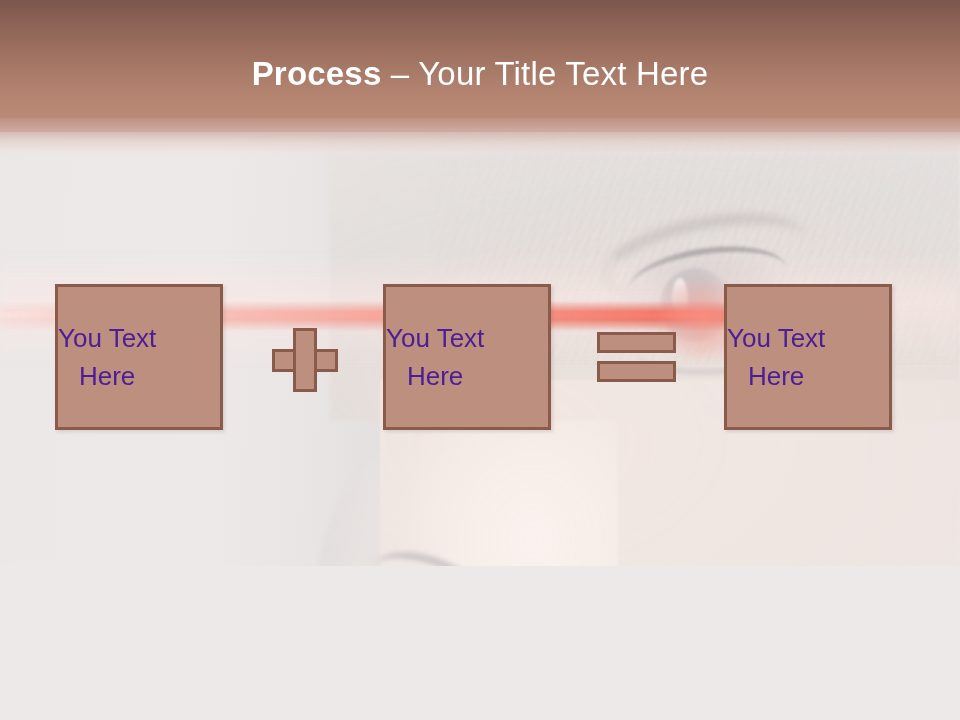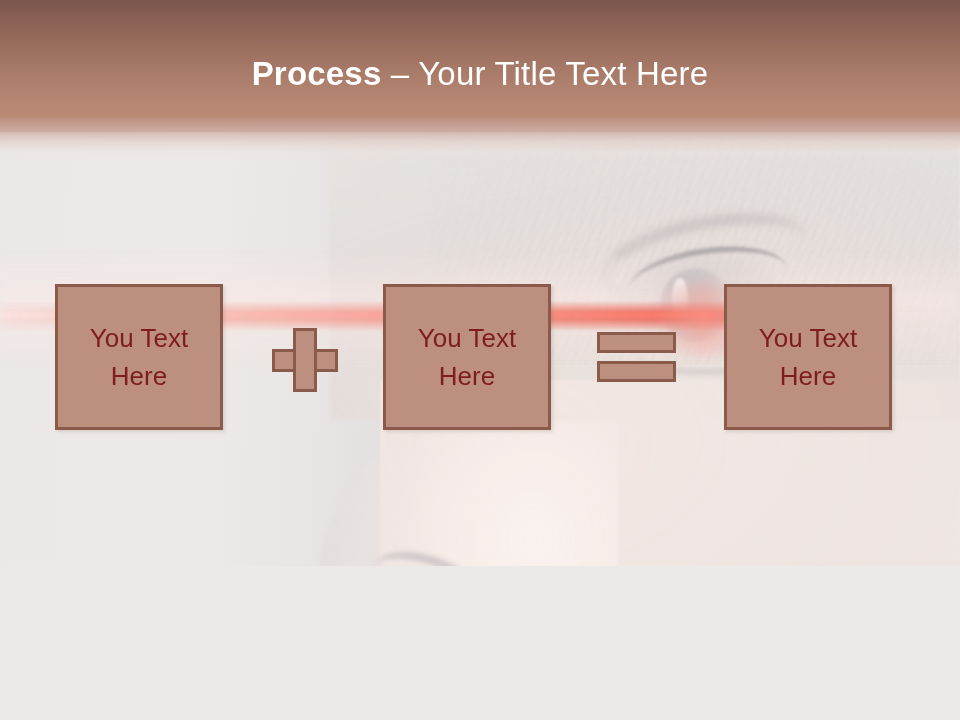--- a/index.html
+++ b/index.html
@@ -179,22 +179,22 @@
     white-space:nowrap;
   }
   .title-text .strong { font-weight:bold; }
   .title-text .rest { font-weight:normal; }
 
   
   .pbox {
     position:absolute; top:284px; width:168px; height:146px;
     background:#BC8F7F;
     border:3px solid #8A5A4A;
-    display:flex; align-items:center; justify-content:center;
-    color:#7f1d1d; font-size:26px; line-height:38px; text-align:center;
+    display:flex; align-items:center; 
+    color:#4c1d95; font-size:26px; line-height:38px; text-align:center;
     box-shadow:2px 2px 3px rgba(120,90,80,0.18);
   }
   #box1 { left:55px; }
   #box2 { left:383px; }
   #box3 { left:724px; }
   .pbox .lbl { display:block; }
 
   
   .plus-op {
     position:absolute; left:272px; top:328px; width:66px; height:64px;

